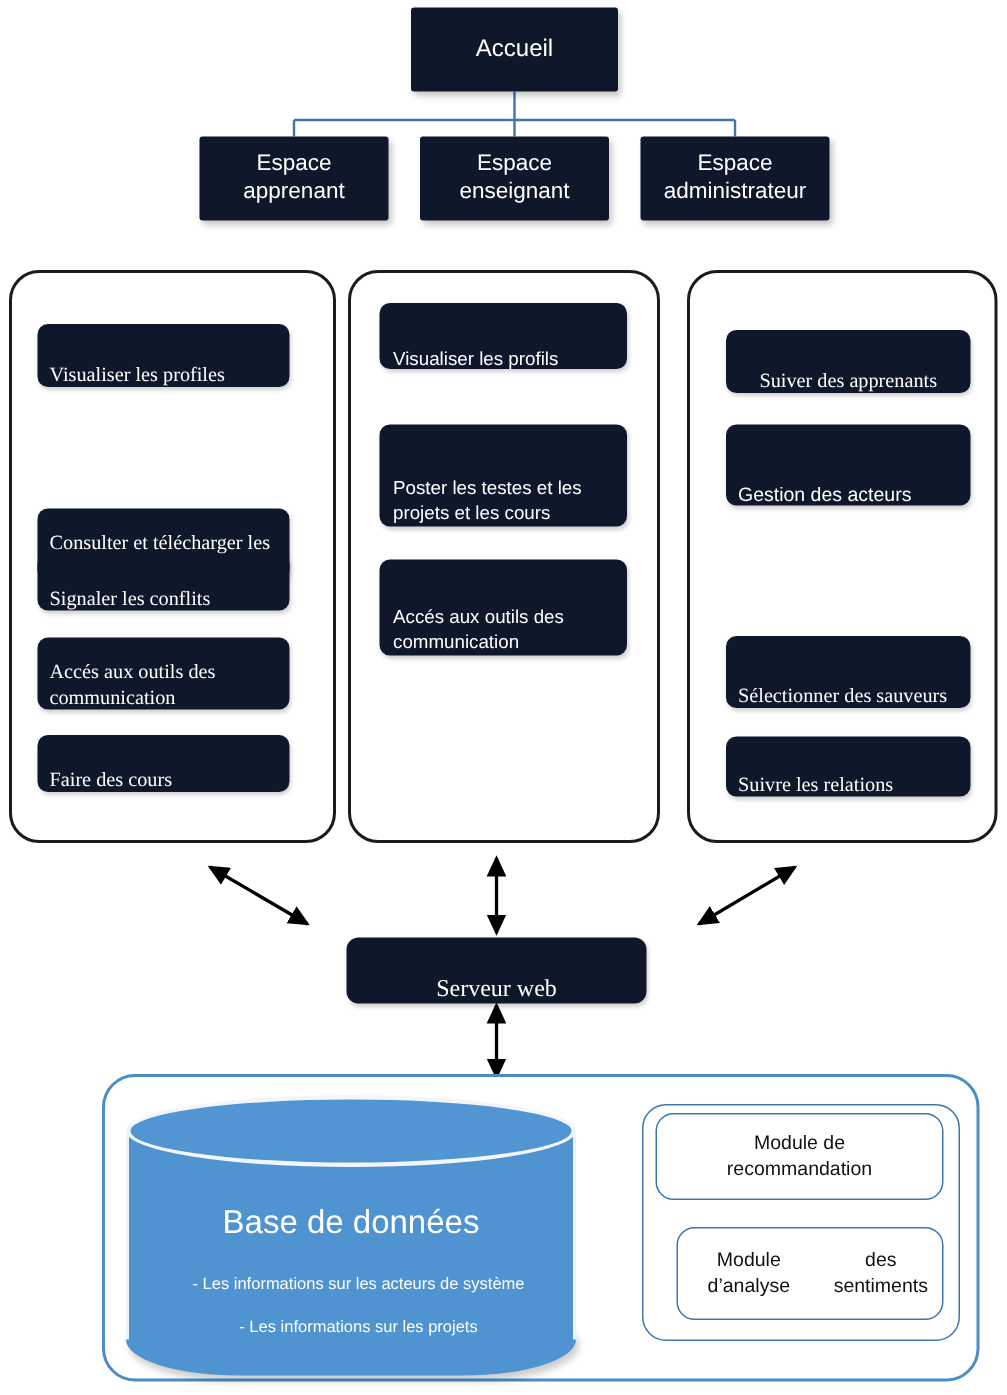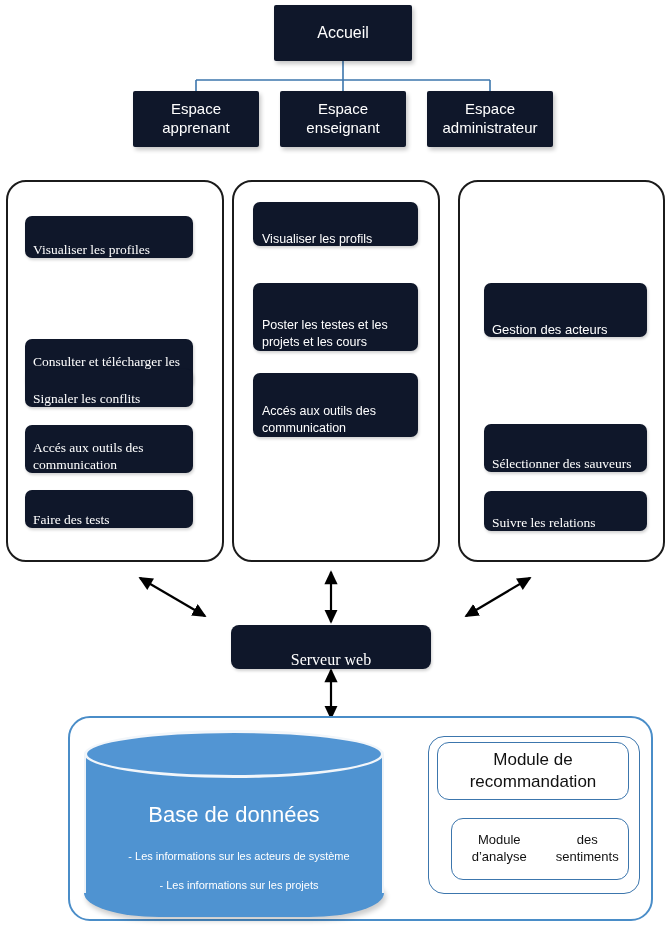--- a/index.html
+++ b/index.html
@@ -157,35 +157,38 @@
   <div class="blue rnd serif" style="left:25px;top:295px;width:168px;height:48px;font-size:13.5px;padding:0 8px;line-height:1.22;margin-top:44px;">
     <span>Consulter et télécharger les cours</span>
   </div>
   <div class="blue rnd serif" style="left:25px;top:369px;width:168px;height:38px;font-size:13.5px;padding:0 8px;">
     <span>Signaler les conflits</span>
   </div>
   <div class="blue rnd serif" style="left:25px;top:425px;width:168px;height:48px;font-size:13.5px;padding:0 8px;line-height:1.22;">
     <span>Accés aux outils des communication</span>
   </div>
   <div class="blue rnd serif" style="left:25px;top:490px;width:168px;height:38px;font-size:13.5px;padding:0 8px;">
-    <span>Faire des tests</span>
+    <span>Faire des cours</span>
   </div>
 
   <div class="panel" style="left:232px;top:180px;width:208px;height:382px;"></div>
   <div class="blue rnd sans" style="left:253px;top:202px;width:165px;height:44px;font-size:12.5px;padding:0 9px;">
     <span>Visualiser les profils</span>
   </div>
   <div class="blue rnd sans" style="left:253px;top:283px;width:165px;height:68px;font-size:12.5px;padding:0 9px;line-height:1.35;">
     <span>Poster les testes et les projets et les cours</span>
   </div>
   <div class="blue rnd sans" style="left:253px;top:373px;width:165px;height:64px;font-size:12.5px;padding:0 9px;line-height:1.35;">
     <span>Accés aux outils des communication</span>
   </div>
 
   <div class="panel" style="left:458px;top:180px;width:207px;height:382px;"></div>
+  <div class="blue rnd serif" style="left:484px;top:220px;width:163px;height:42px;font-size:13.5px;padding:0 8px;justify-content:center;text-align:center;line-height:1.2;">
+    <span>Suiver des apprenants</span>
+  </div>
   <div class="blue rnd sans" style="left:484px;top:283px;width:163px;height:54px;font-size:13px;padding:0 8px;">
     <span>Gestion des acteurs</span>
   </div>
   <div class="blue rnd serif" style="left:484px;top:424px;width:163px;height:48px;font-size:13.5px;padding:0 8px;line-height:1.22;">
     <span>Sélectionner des sauveurs</span>
   </div>
   <div class="blue rnd serif" style="left:484px;top:491px;width:163px;height:40px;font-size:13.5px;padding:0 8px;">
     <span>Suivre les relations</span>
   </div>
 
@@ -201,21 +204,21 @@
     <div class="cyl-body"></div>
     <div class="cyl-top"></div>
     <div class="cyl-label">Base de données</div>
     <div class="cyl-bullets">
       <div>- Les informations sur les acteurs de système</div>
       <div>- Les informations sur les projets</div>
     </div>
   </div>
 
   <div class="modwrap" style="left:428px;top:736px;width:212px;height:158px;"></div>
-  <div class="modbox" style="left:437px;top:742px;width:192px;height:58px;font-size:17px;flex-direction:column;text-align:center;">
+  <div class="modbox" style="left:437px;top:742px;width:192px;height:58px;font-size:13px;flex-direction:column;text-align:center;">
     <span>Module de</span>
     <span>recommandation</span>
   </div>
   <div class="modbox" style="left:451px;top:818px;width:178px;height:62px;font-size:13px;flex-direction:row;">
     <span>Module d’analyse</span>
     <span>des sentiments</span>
   </div>
 
 </div>
 

